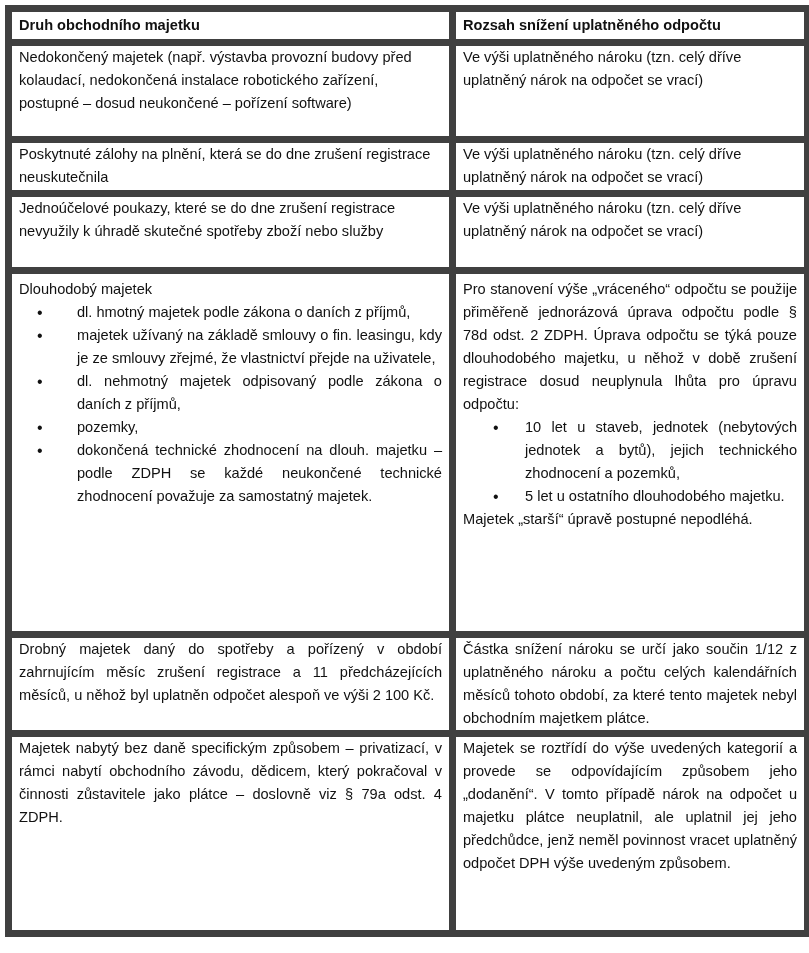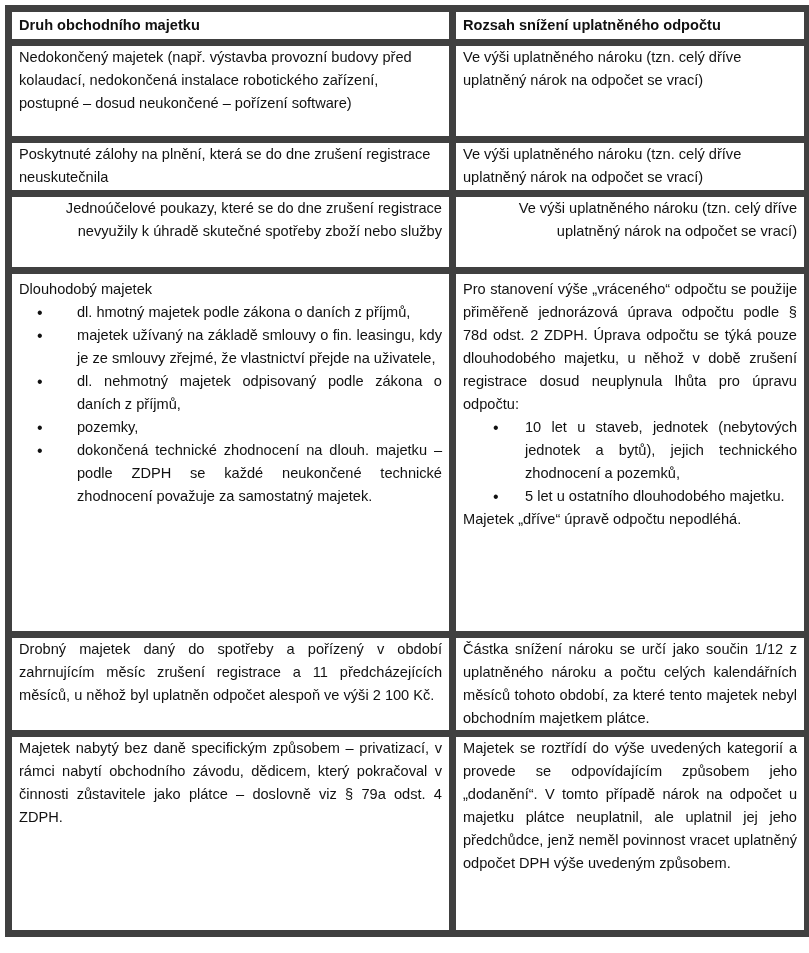--- a/index.html
+++ b/index.html
@@ -34,21 +34,21 @@
     ul li { position: relative; text-align: justify; }
     ul li::before {
       content: "\2022";
       position: absolute; left: -40px; top: 0;
       font-size: 16px;
     }
     ul.right { padding-left: 62px; }
     ul.right li::before { left: -32px; }
     .r1 td { height: 90px; }
     .r2 td { height: 47px; }
-    .r3 td { height: 70px; text-align: right; }
+    .r3 td { height: 70px; }
     .r4 td { height: 69px; }
     .r5 td { height: 353px; padding-top: 4px; margin-top: 33px; }
     .r6 td { height: 84px; }
     .r7 td { height: 193px; }
   </style>
 </head>
 <body>
 
 <div class="doc">
   <table>
@@ -89,21 +89,21 @@
           <li>pozemky,</li>
           <li>dokončená technické zhodnocení na dlouh. majetku – podle ZDPH se každé neukončené technické zhodnocení považuje za samostatný majetek.</li>
         </ul>
       </td>
       <td>
         <div class="just">Pro stanovení výše „vráceného“ odpočtu se použije přiměřeně jednorázová úprava odpočtu podle § 78d odst. 2 ZDPH. Úprava odpočtu se týká pouze dlouhodobého majetku, u něhož v době zrušení registrace dosud neuplynula lhůta pro úpravu odpočtu:</div>
         <ul class="right">
           <li><span class="b">10 let</span><span> u staveb, jednotek (nebytových jednotek a bytů), jejich technického zhodnocení a pozemků,</span></li>
           <li><span class="b">5 let</span><span> u ostatního dlouhodobého majetku.</span></li>
         </ul>
-        <div class="just">Majetek „dříve“ úpravě odpočtu nepodléhá.</div>
+        <div class="just">Majetek „starší“ úpravě postupné nepodléhá.</div>
       </td>
     </tr>
 
     <tr class="r6">
       <td class="b just">Drobný majetek daný do spotřeby a pořízený v období zahrnujícím měsíc zrušení registrace a 11 předcházejících měsíců, u něhož byl uplatněn odpočet alespoň ve výši 2 100 Kč.</td>
       <td class="b just">Částka snížení nároku se určí jako součin 1/12 z uplatněného nároku a počtu celých kalendářních měsíců tohoto období, za které tento majetek nebyl obchodním majetkem plátce.</td>
     </tr>
 
     <tr class="r7">
       <td class="just"><span class="b">Majetek nabytý bez daně</span><span> specifickým způsobem – privatizací, v rámci nabytí obchodního závodu, dědicem, který pokračoval v činnosti zůstavitele jako plátce – doslovně viz § 79a odst. 4 ZDPH.</span></td>

